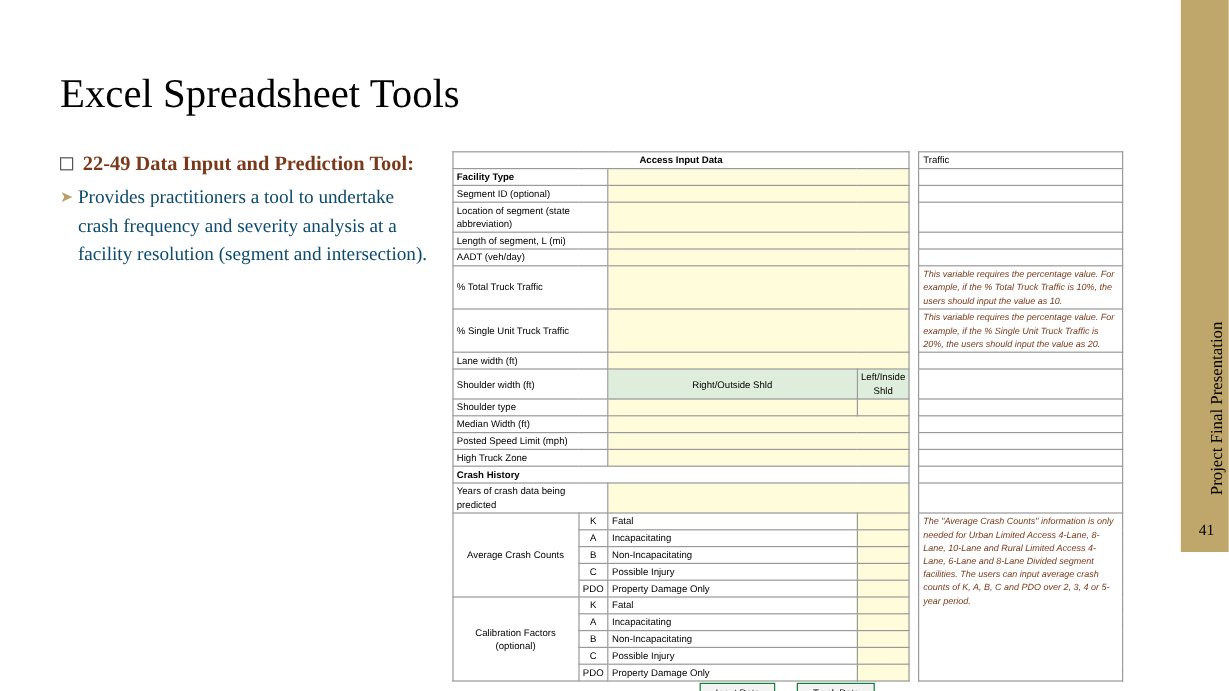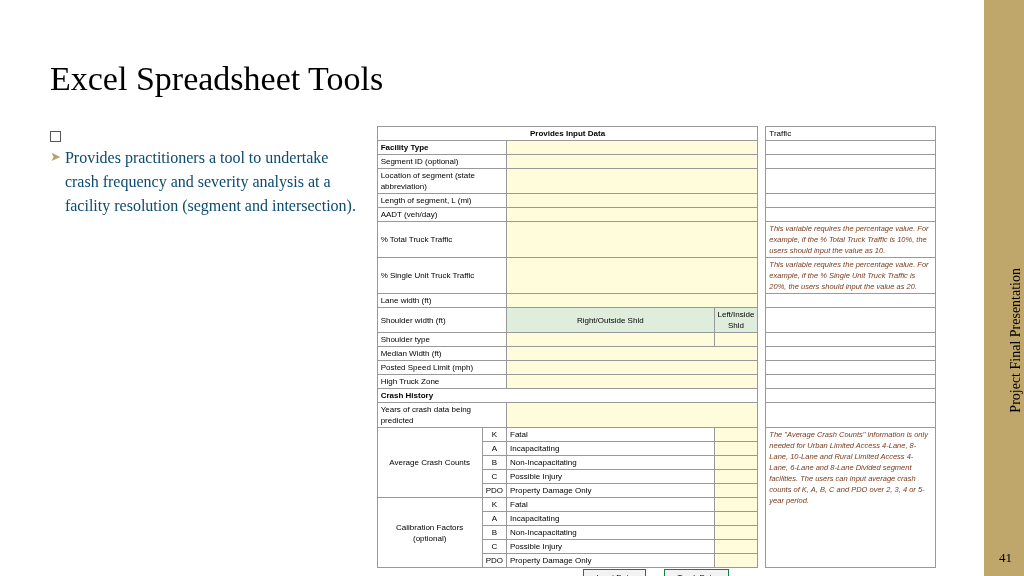--- a/index.html
+++ b/index.html
@@ -19,48 +19,49 @@
   .sheet td, .sheet th { border: 1px solid #999; padding: 1px 3px; height: 12px; line-height: 11px; vertical-align: middle; }
   .hdr { text-align: center; font-weight: bold; background: #fff; }
   .bold { font-weight: bold; }
   .yel { background: #fffcdc; }
   .grn { background: #dfeedc; }
   .noborder { border: none !important; }
   .comments-col { width: 180px; border: none; font-style: italic; color: #7a3a1a; font-size: 7.5px; line-height: 1.1; padding-left: 5px; vertical-align: top; }
   .comments-hdr { font-style: normal; color: #000; font-weight: normal; font-size: 8px; }
   .btnrow { text-align: center; padding: 4px 0; }
   .btn { display: inline-block; border: 1px solid #15803d; background: #f3f3f3; padding: 2px 12px; font-size: 8px; margin: 0 8px; box-shadow: 0 1px 1px rgba(0,0,0,0.2); }
-  .sidebar { position: absolute; right: 0; top: 0; width: 40px; height: 576px; background: #bfa66a; }
+  .sidebar { position: absolute; right: 0; top: 0; width: 40px; height: 460px; background: #bfa66a; }
   .sidetext { position: absolute; right: 8px; top: 260px; transform: rotate(-90deg); transform-origin: right center; white-space: nowrap; font-size: 14px; color: #000; font-family: Georgia, serif; }
   .pagenum { position: absolute; right: 12px; bottom: 10px; font-size: 13px; color: #000; font-family: Georgia, serif; }
   .cat { width: 16px; text-align: center; }
   .midcell { width: 220px; }
 </style>
 </head>
 <body>
 
 <div class="slide">
   <h1 class="title">Excel Spreadsheet Tools</h1>
 
   <div class="columns">
     <div class="leftcol">
       <div class="bullet-hdr">
         <span class="bullet-sq"></span>
+        <span class="bullet-hdr-text">22-49 Data Input and Prediction Tool:</span>
       </div>
       <div class="subbullet">
         <span class="arrow">➤</span>
         <span class="subtext">Provides practitioners a tool to undertake crash frequency and severity analysis at a facility resolution (segment and intersection).</span>
       </div>
     </div>
 
     <div class="sheet">
       <table>
         <tbody>
             <tr>
-          <td colspan="4" class="hdr">Provides Input Data</td>
+          <td colspan="4" class="hdr">Access Input Data</td>
           <td class="noborder" style="width:8px;"></td>
           <td class="comments-col comments-hdr">Traffic</td>
         </tr>
         <tr>
               <td class="bold" colspan="2">Facility Type</td>
               <td class="yel" colspan="2"></td>
               <td class="noborder"></td>
               <td class="comments-col"></td>
             </tr>
         <tr>

